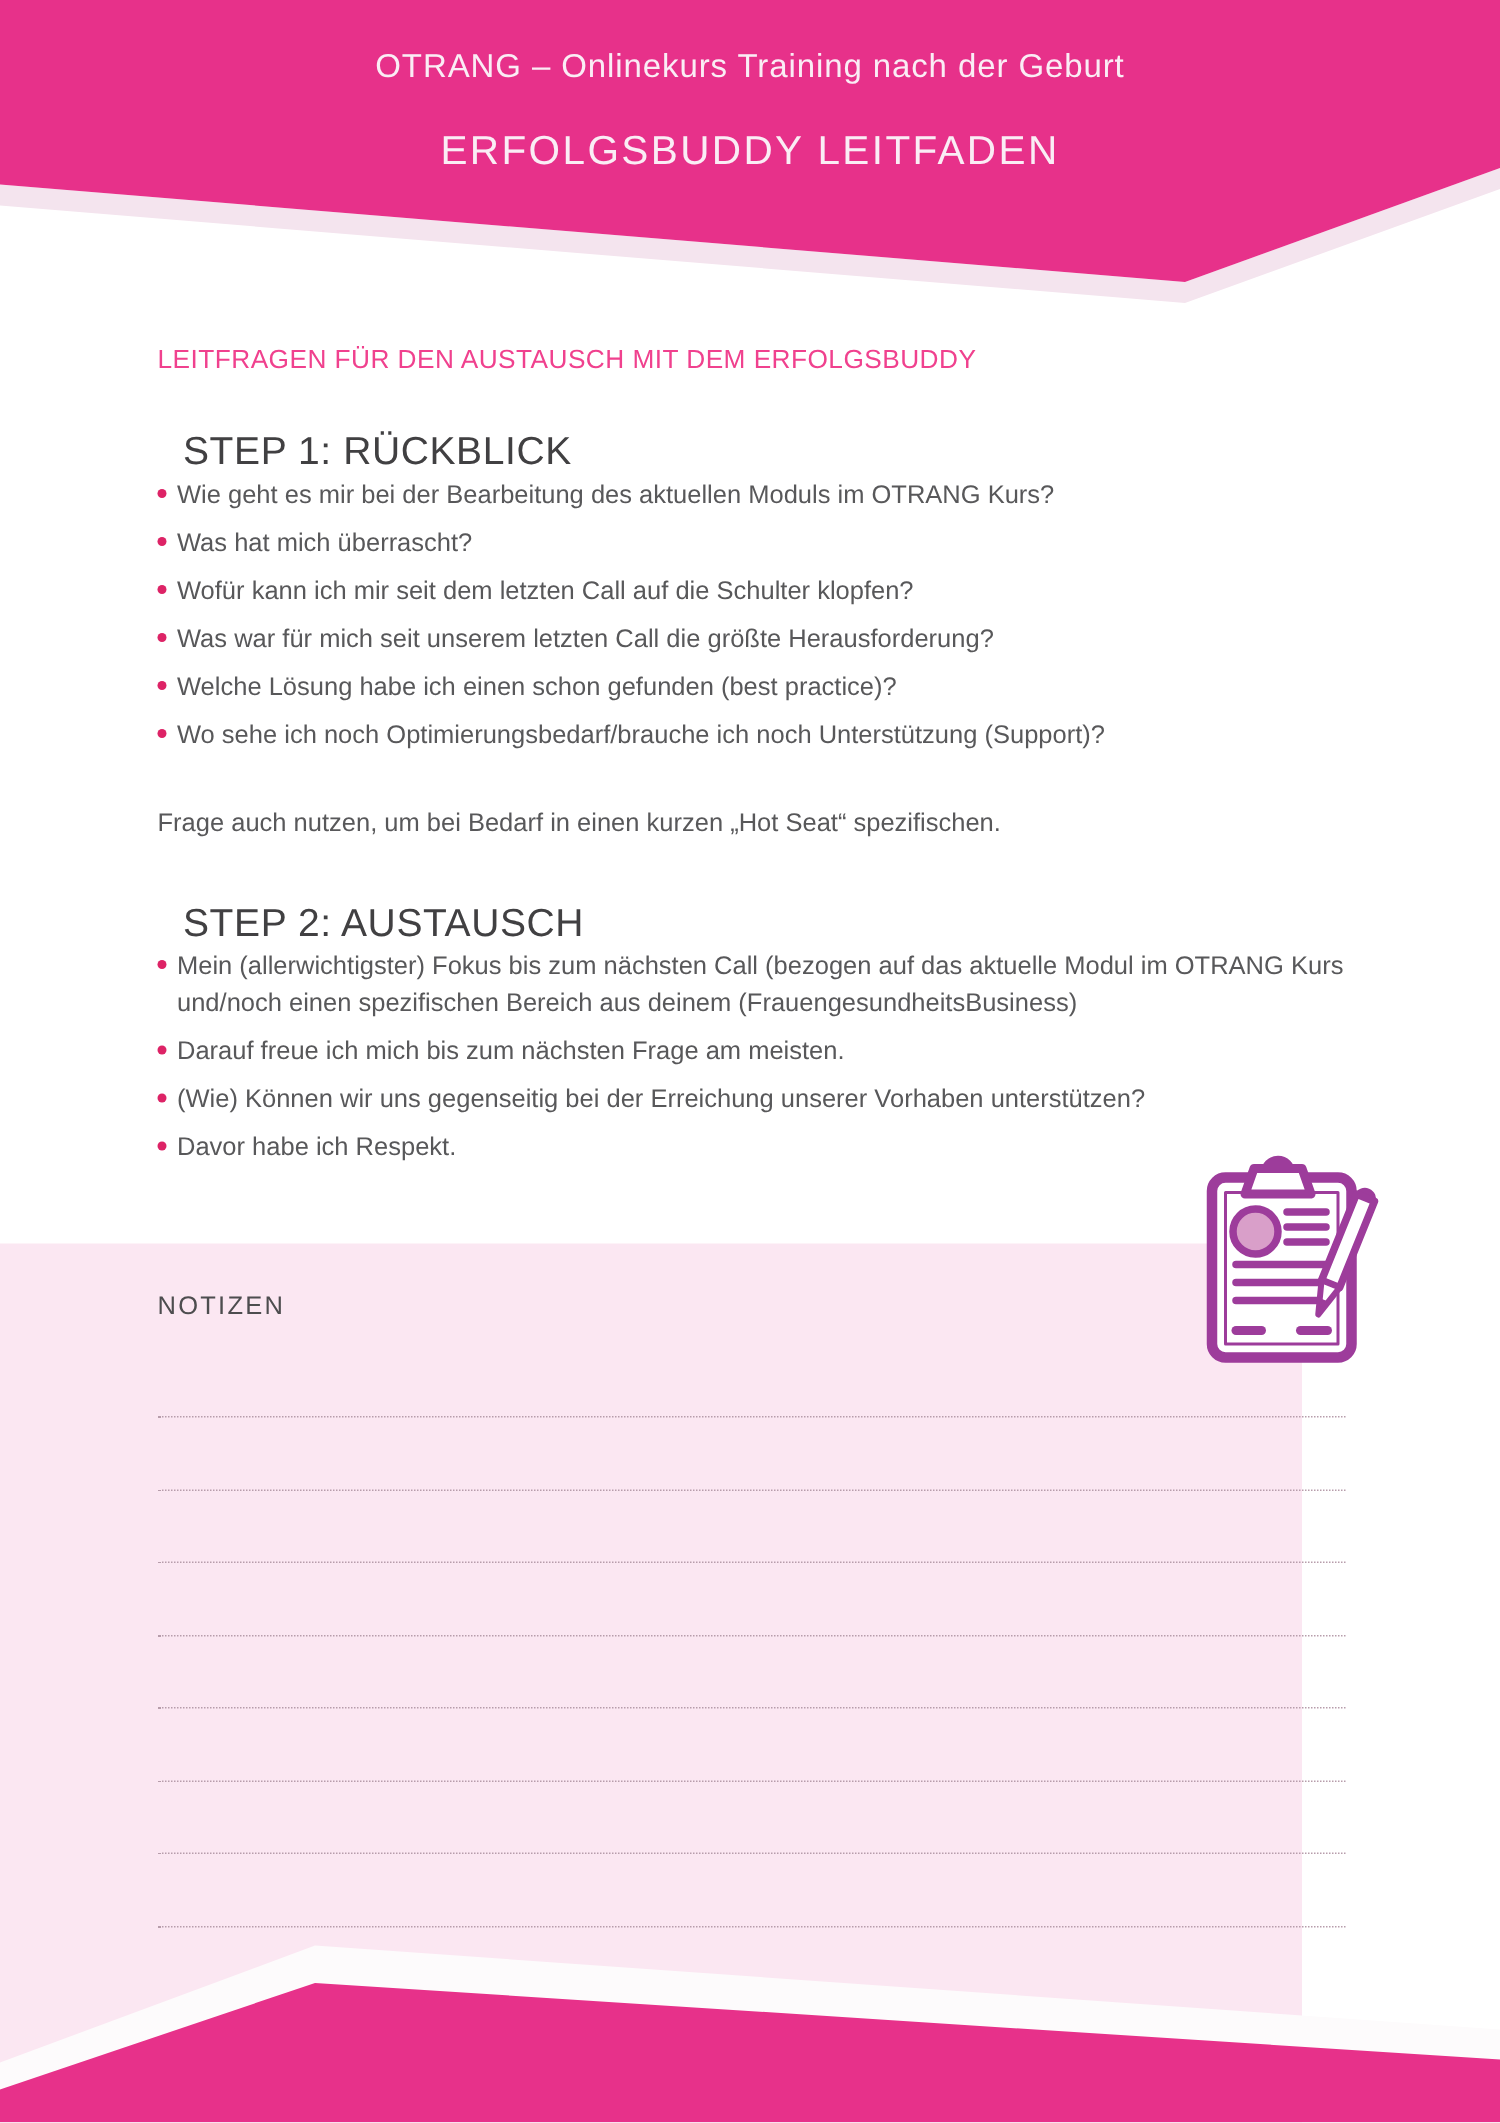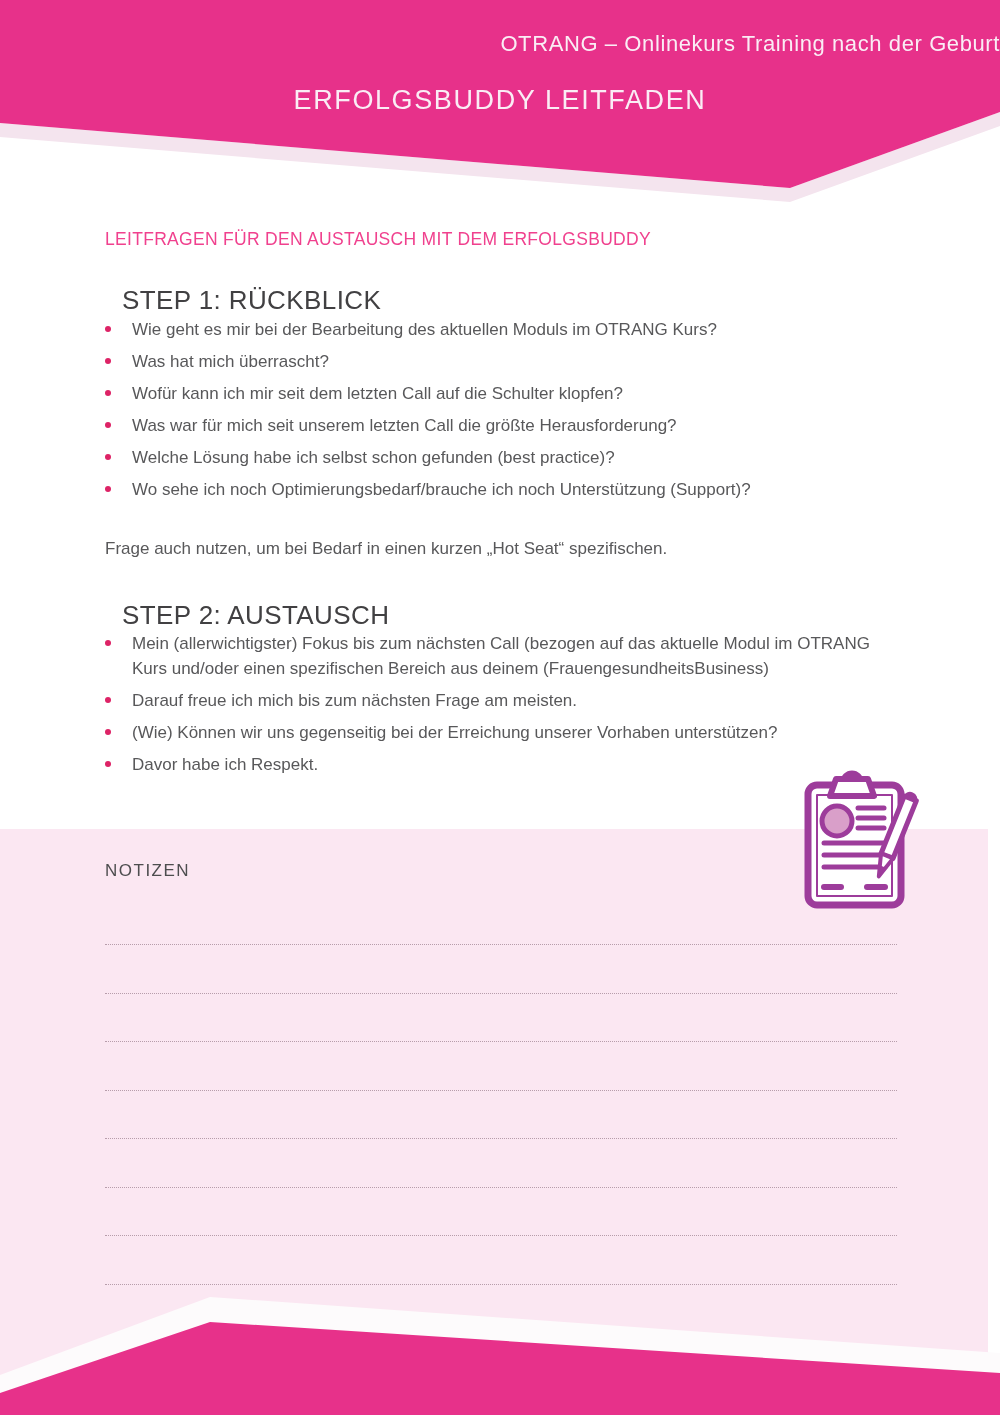--- a/index.html
+++ b/index.html
@@ -8,21 +8,21 @@
     width:1000px;height:1415px;
     background:#ffffff;
     overflow:hidden;
     font-family:"Liberation Sans", sans-serif;
   }
   svg.shape{position:absolute;left:0;display:block;}
   .header-shape{top:0;}
   .footer-shape{bottom:0;}
   .header-kicker{
     position:absolute;top:33px;left:0;width:1000px;
-    text-align:right;color:#FAEDF5;
+    text-align:center;color:#FAEDF5;
     font-size:22px;letter-spacing:0.6px;font-weight:400;line-height:1;
   }
   .header-title{
     position:absolute;top:87px;left:0;width:1000px;
     text-align:center;color:#FAEDF5;
     font-size:27px;letter-spacing:1.6px;font-weight:400;line-height:1;
   }
   .section-heading{
     position:absolute;top:231px;left:105px;width:820px;
     color:#F0418E;font-size:17.5px;font-weight:400;
@@ -35,33 +35,33 @@
   }
   .step1-heading{top:270px;}
   .step2-heading{top:585px;}
   ul.qlist{
     position:absolute;left:105px;width:795px;
     margin:0;padding:0;list-style:none;
   }
   .qlist-step1{top:317px;}
   .qlist-step2{top:631px;}
   ul.qlist li{
-    display:flex;gap:21px;margin:0 0 7px 0;
+    display:flex;gap:7px;margin:0 0 7px 0;
     color:#58585A;font-size:17px;line-height:25px;
   }
   .dot{
     flex:none;width:6px;height:6px;border-radius:50%;
     background:#DD2366;margin-top:9px;
   }
   .hot-seat-note{
     position:absolute;top:536px;left:105px;width:795px;margin:0;
     color:#58585A;font-size:17px;line-height:25px;
   }
   .notes-section{
-    position:absolute;left:0;top:829px;width:988px;height:586px;
+    position:absolute;left:0;top:829px;width:868px;height:586px;
     background:#FBE7F2;
   }
   .notes-heading{
     position:absolute;top:33px;left:105px;
     color:#4D4D4F;font-size:17px;letter-spacing:1.5px;
     font-weight:400;line-height:1;
   }
   .note-lines{
     position:absolute;top:67.5px;left:105px;width:792px;
   }
@@ -102,36 +102,36 @@
     <li>
       <span class="dot"></span>
       <span>Wofür kann ich mir seit dem letzten Call auf die Schulter klopfen?</span>
     </li>
     <li>
       <span class="dot"></span>
       <span>Was war für mich seit unserem letzten Call die größte Herausforderung?</span>
     </li>
     <li>
       <span class="dot"></span>
-      <span>Welche Lösung habe ich selbst schon gefunden (best practice)?</span>
+      <span>Welche Lösung habe ich einen schon gefunden (best practice)?</span>
     </li>
     <li>
       <span class="dot"></span>
       <span>Wo sehe ich noch Optimierungsbedarf/brauche ich noch Unterstützung (Support)?</span>
     </li>
   </ul>
 
   <p class="hot-seat-note">Frage auch nutzen, um bei Bedarf in einen kurzen „Hot Seat“ spezifischen.</p>
 
   <h1 class="step-heading step2-heading">STEP 2: AUSTAUSCH</h1>
 
   <ul class="qlist qlist-step2">
     <li>
       <span class="dot"></span>
-      <span>Mein (allerwichtigster) Fokus bis zum nächsten Call (bezogen auf das aktuelle Modul im OTRANG Kurs und/oder einen spezifischen Bereich aus deinem (FrauengesundheitsBusiness)</span>
+      <span>Mein (allerwichtigster) Fokus bis zum nächsten Call (bezogen auf das aktuelle Modul im OTRANG Kurs und/noch einen spezifischen Bereich aus deinem (FrauengesundheitsBusiness)</span>
     </li>
     <li>
       <span class="dot"></span>
       <span>Darauf freue ich mich bis zum nächsten Frage am meisten.</span>
     </li>
     <li>
       <span class="dot"></span>
       <span>(Wie) Können wir uns gegenseitig bei der Erreichung unserer Vorhaben unterstützen?</span>
     </li>
     <li>

